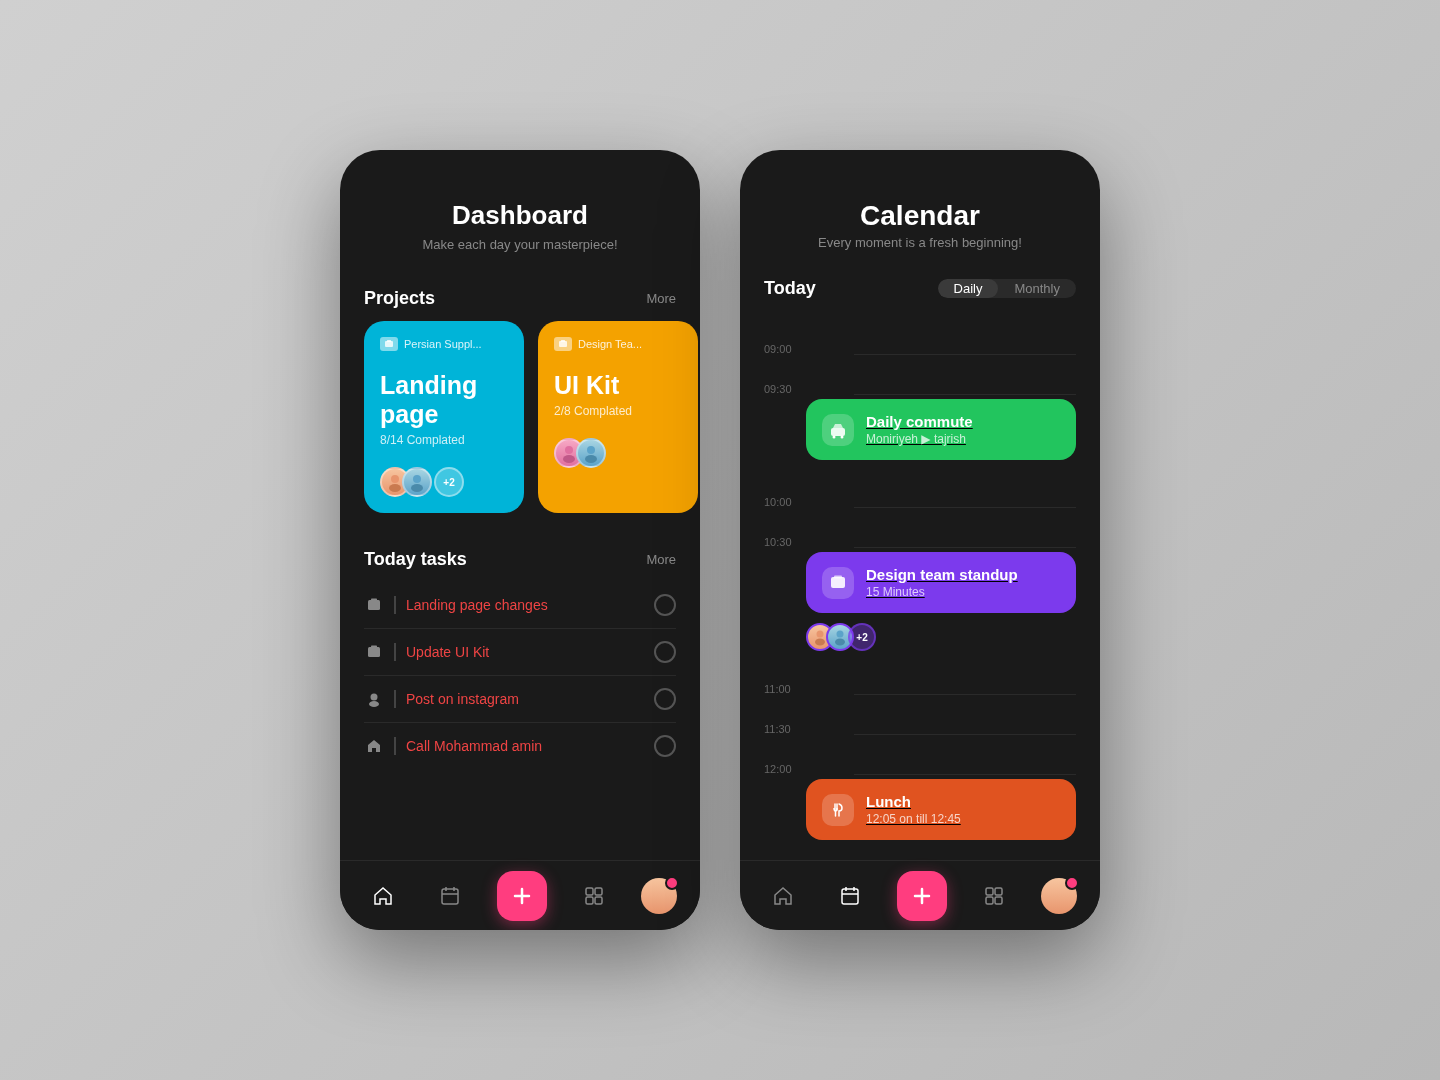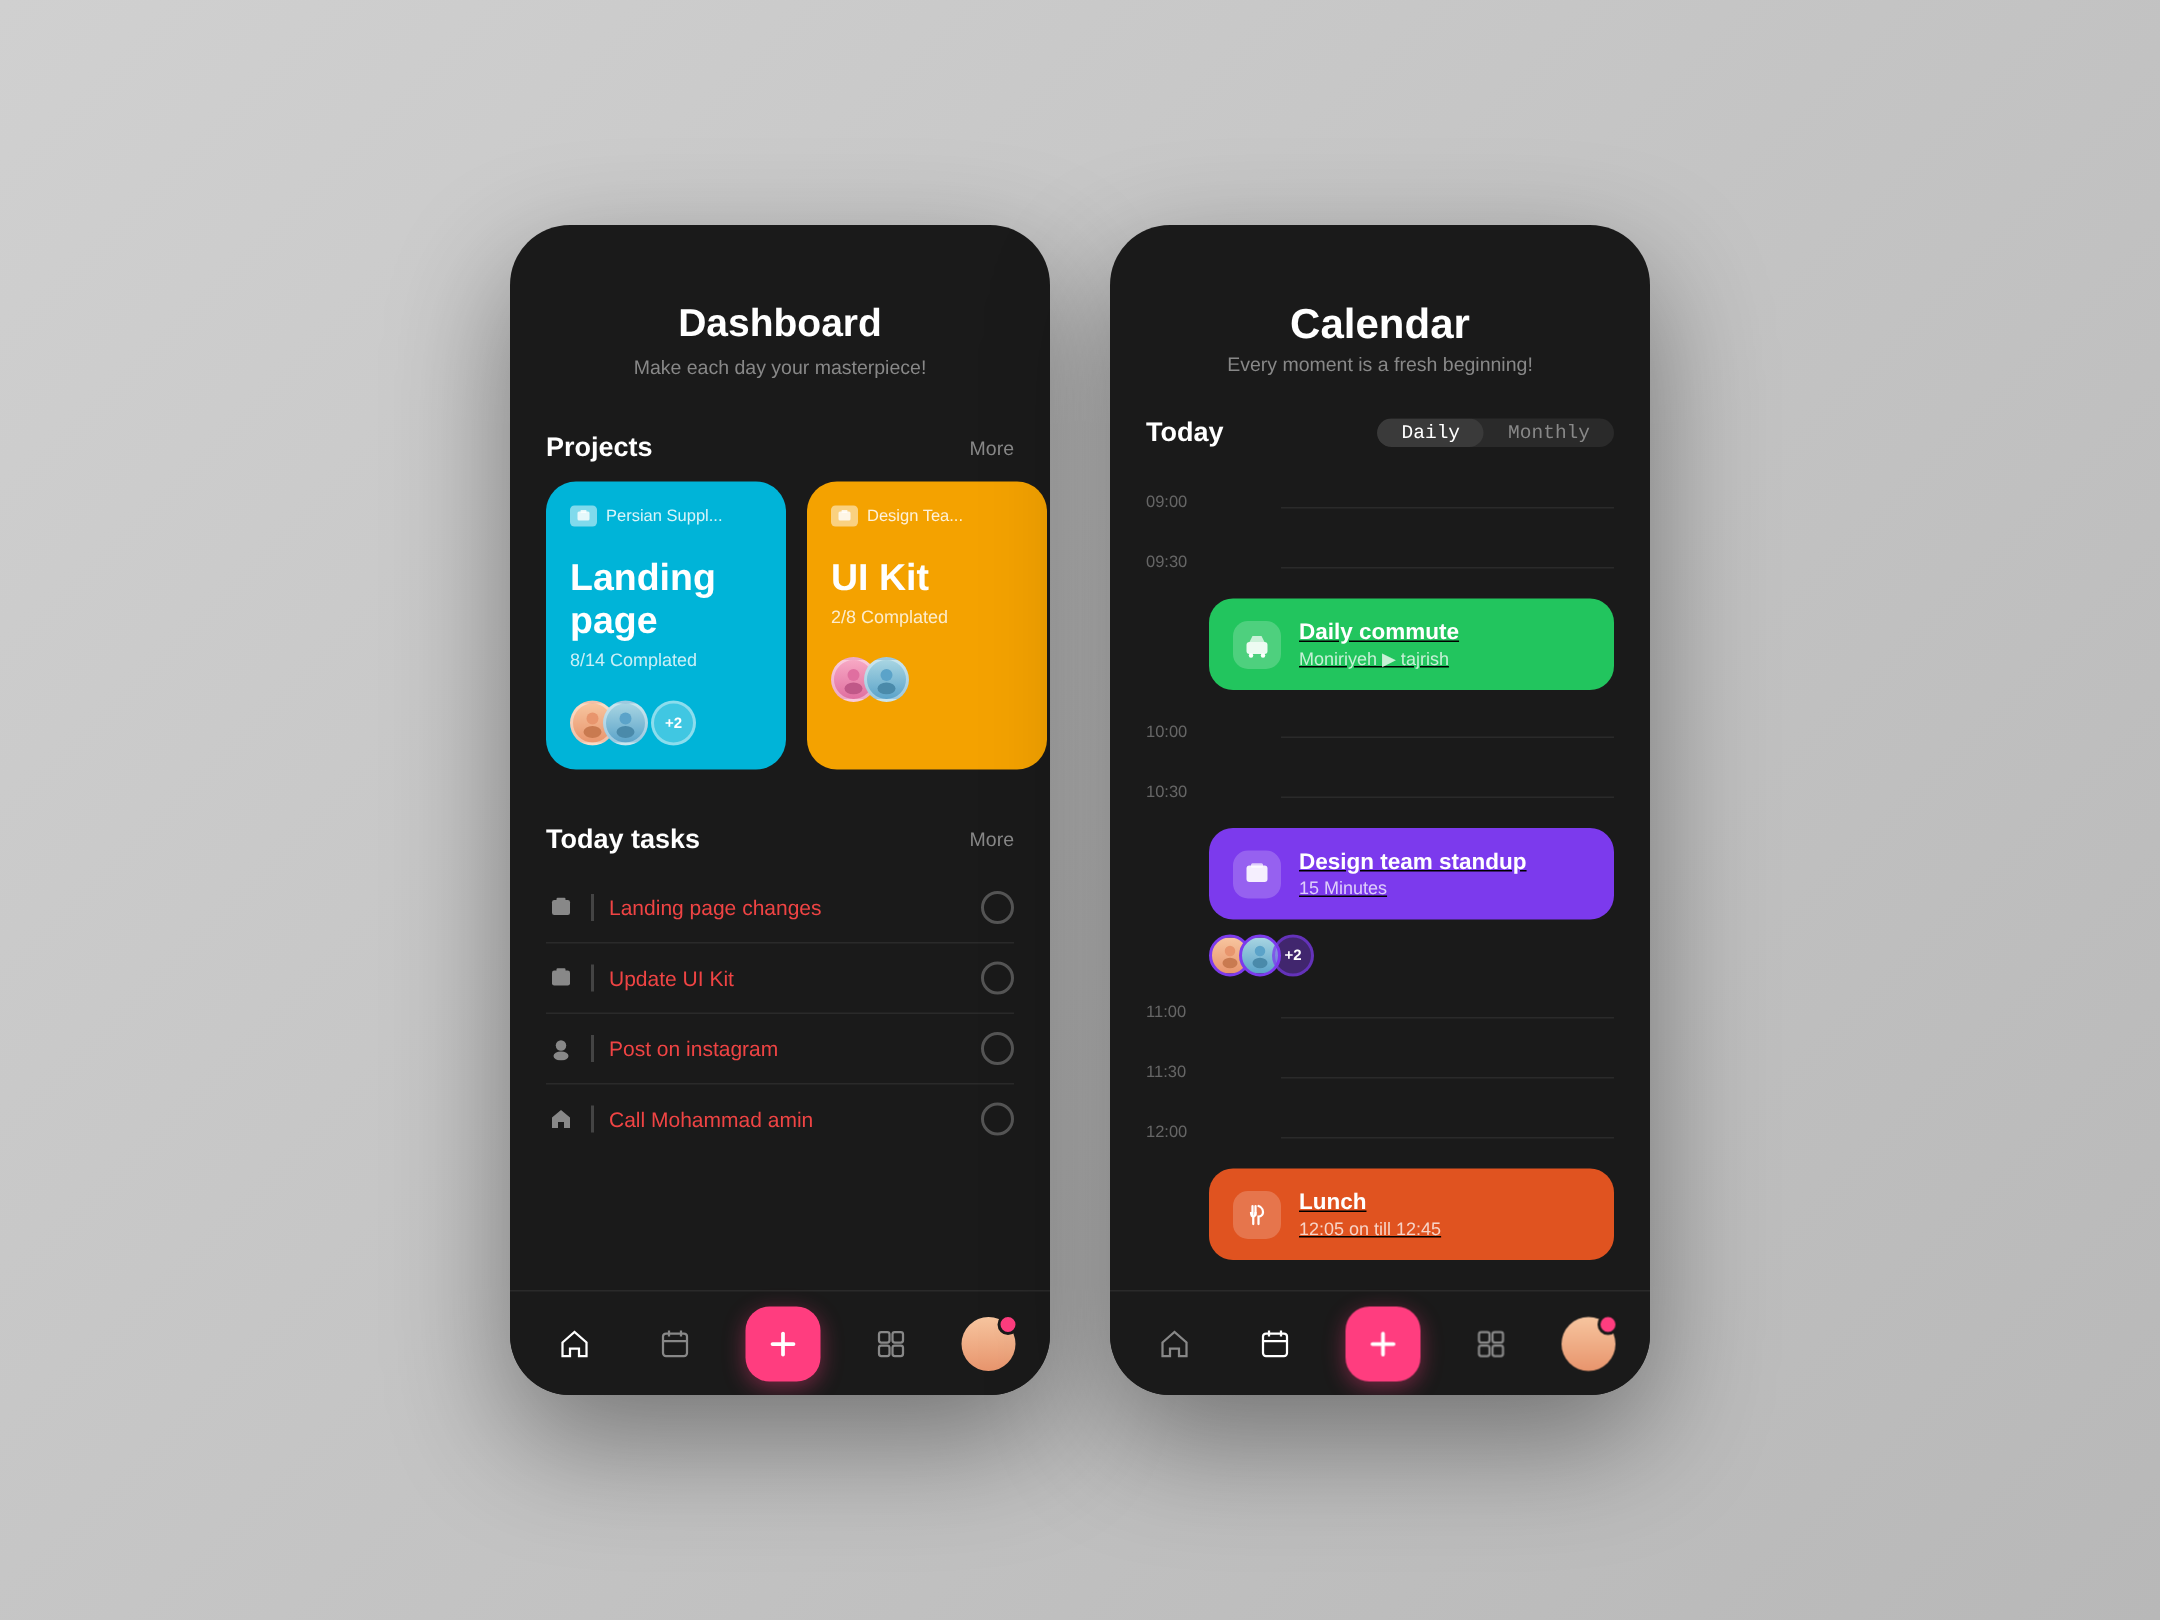--- a/index.html
+++ b/index.html
@@ -287,37 +287,36 @@
       background: #2a2a2a;
       border-radius: 20px;
       overflow: hidden;
     }
     .view-btn {
       padding: 2px 16px;
       font-size: 13px;
       cursor: pointer;
       border-radius: 20px;
       font-weight: 500;
-      font-family: Liberation Mono, monospace;
     }
     .view-btn.active {
       background: #3a3a3a;
       color: #fff;
     }
     .view-btn.inactive {
       background: transparent;
       color: #888;
     }
 
     .timeline {
       padding: 0 24px;
     }
     .time-row {
       display: flex;
-      align-items: center;
+      align-items: flex-end;
       margin-bottom: 0;
       min-height: 40px;
       position: relative;
       gap: 48px;
     }
     .time-label {
       color: #666;
       font-size: 11px;
       width: 36px;
       flex-shrink: 0;

